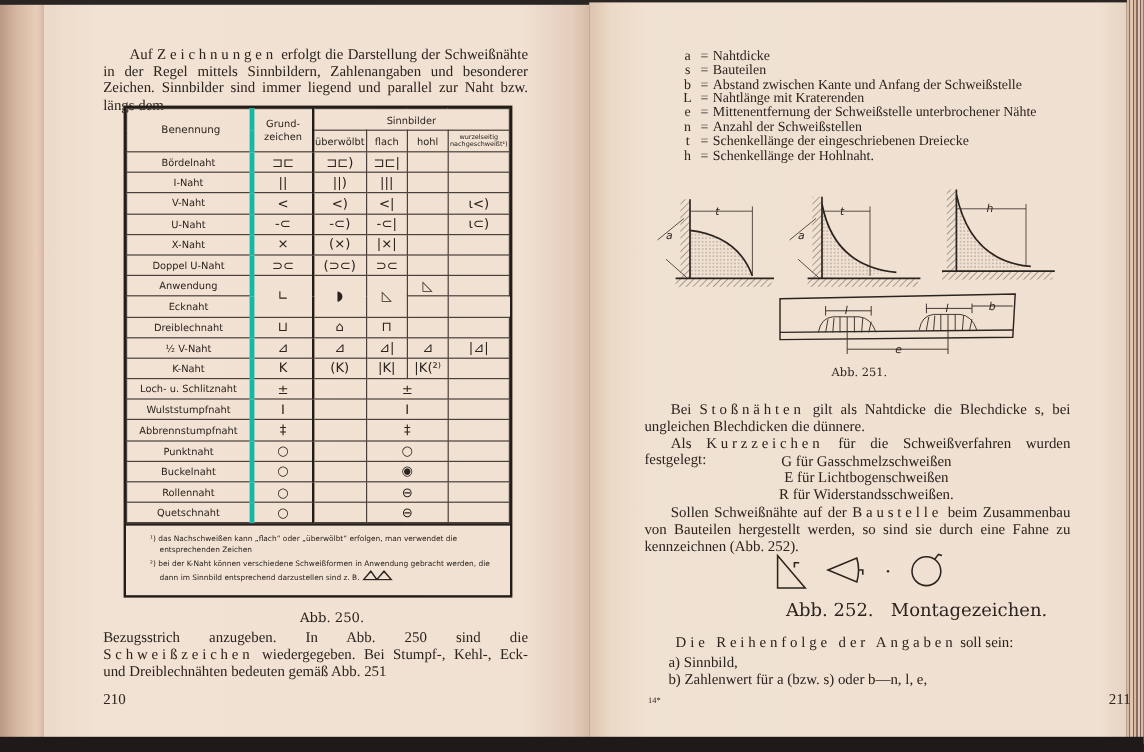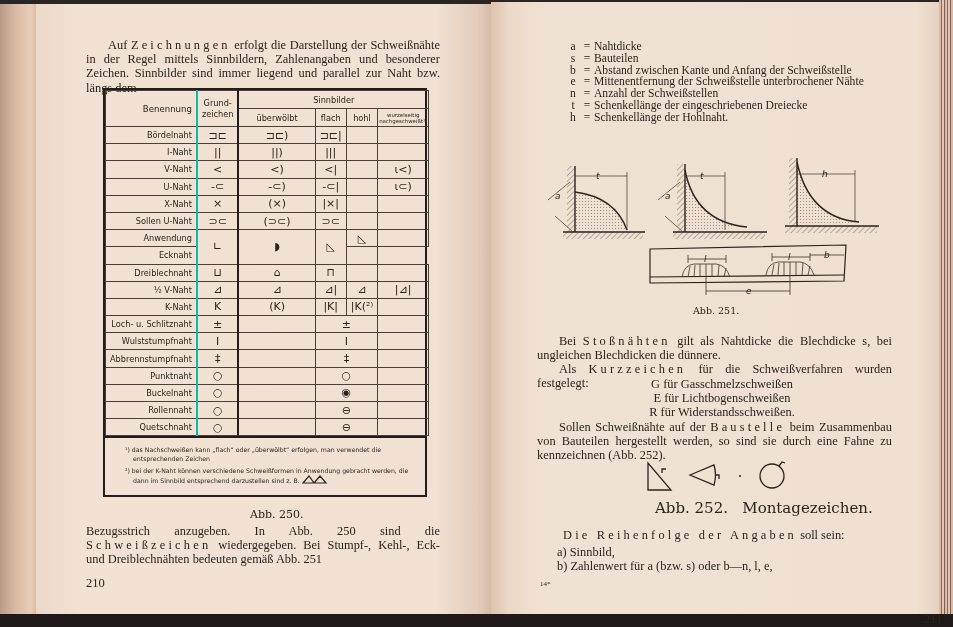--- a/index.html
+++ b/index.html
@@ -15,21 +15,21 @@
   .spaced { letter-spacing:3.2px; }
 
   .para { position:absolute; font-size:12.4px; line-height:14.2px; text-align:justify; }
   .para .indent { display:inline-block; width:22px; }
 
   
   .tbl { position:absolute; left:103px; top:88px; width:320px; border:2px solid #231c18; font-family:"DejaVu Sans",sans-serif; font-size:8.2px; }
   .tbl table { border-collapse:collapse; width:100%; }
   .tbl td { border:1px solid #4a403a; height:16.2px; padding:0 4px; }
   .tbl .hdr td { text-align:center; }
-  .tbl td.name { text-align:right; width:94px; border-right:2px solid #14b8a6; }
+  .tbl td.name { text-align:center; width:94px; border-right:4px solid #14b8a6; }
   .tbl td.sym { text-align:center; font-size:11px; }
   .tbl .foot { border-top:2px solid #231c18; padding:8px 12px 6px 28px; font-size:6.2px; line-height:8.6px; }
   .tbl .foot p { margin:0 0 3px 0; text-indent:-8px; }
 
   .caption { position:absolute; font-size:11px; font-family:"DejaVu Serif",serif; }
   .pnum { position:absolute; font-size:12.5px; }
 
   .legend { position:absolute; left:566px; top:41px; font-size:11.6px; line-height:11.8px; }
   .legend .row { white-space:nowrap; }
   .legend .sym { display:inline-block; width:14px; text-align:center; }
@@ -55,21 +55,21 @@
 <div class="tbl">
   <table>
     <tbody>
         <tr class="hdr" style="height:18px;">
       <td class="name" rowspan="2" style="font-size:8.6px; padding-left:8px;">Benennung</td>
       <td rowspan="2" style="width:42px; white-space:pre-line; border-right:2px solid #231c18; line-height:11px;">Grund-
 zeichen</td>
       <td colspan="4">Sinnbilder</td>
     </tr>
     <tr class="hdr" style="height:18px;">
-      <td style="width:36px; padding:0 17px;">überwölbt</td>
+      <td style="width:36px; padding:0 1px;">überwölbt</td>
       <td style="width:26px;">flach</td>
       <td style="width:26px;">hohl</td>
       <td style="font-size:5.4px; line-height:6px; padding:0 1px;">wurzelseitig nachgeschweißt¹)</td>
     </tr>
     </tbody>
       <tbody id="tbody-a">
         <tr>
           <td class="name">Bördelnaht</td>
           <td class="sym" style="border-right:2px solid #231c18">⊐⊏</td>
           <td class="sym">⊐⊏)</td>
@@ -103,21 +103,21 @@
         </tr>
         <tr>
           <td class="name">X-Naht</td>
           <td class="sym" style="border-right:2px solid #231c18">×</td>
           <td class="sym">(×)</td>
           <td class="sym">|×|</td>
           <td class="sym"></td>
           <td class="sym"></td>
         </tr>
         <tr>
-          <td class="name">Sollen U-Naht</td>
+          <td class="name">Doppel U-Naht</td>
           <td class="sym" style="border-right:2px solid #231c18">⊃⊂</td>
           <td class="sym">(⊃⊂)</td>
           <td class="sym">⊃⊂</td>
           <td class="sym"></td>
           <td class="sym"></td>
         </tr>
         <tr>
           <td class="name">Anwendung</td>
           <td class="sym" style="border-right:2px solid #231c18" rowspan="2">∟</td>
           <td class="sym" rowspan="2">◗</td>
@@ -221,20 +221,21 @@
   <span class="spaced">Schweißzeichen</span>
   <span>wiedergegeben. Bei Stumpf-, Kehl-, Eck- und Dreiblechnähten bedeuten gemäß Abb. 251</span>
 </div>
 
 <div class="pnum serif" style="left:86px; top:576px;">210</div>
 
 <div class="legend serif" id="legend">
     <div class="row"><span class="sym">a</span><span class="eq">=</span><span>Nahtdicke</span></div>
     <div class="row"><span class="sym">s</span><span class="eq">=</span><span>Bauteilen</span></div>
     <div class="row"><span class="sym">b</span><span class="eq">=</span><span>Abstand zwischen Kante und Anfang der Schweißstelle</span></div>
+    <div class="row"><span class="sym">L</span><span class="eq">=</span><span>Nahtlänge mit Kraterenden</span></div>
     <div class="row"><span class="sym">e</span><span class="eq">=</span><span>Mittenentfernung der Schweißstelle unterbrochener Nähte</span></div>
     <div class="row"><span class="sym">n</span><span class="eq">=</span><span>Anzahl der Schweißstellen</span></div>
     <div class="row"><span class="sym">t</span><span class="eq">=</span><span>Schenkellänge der eingeschriebenen Dreiecke</span></div>
     <div class="row"><span class="sym">h</span><span class="eq">=</span><span>Schenkellänge der Hohlnaht.</span></div>
   </div>
 
 <svg style="position:absolute; left:545px; top:152px;" width="340" height="95" viewBox="0 0 340 95">
   <defs>
     <pattern id="hatch" width="4" height="4" patternUnits="userSpaceOnUse" patternTransform="rotate(45)">
       <line x1="0" y1="0" x2="0" y2="4" stroke="#5a4c44" stroke-width="0.8"></line>
@@ -340,13 +341,13 @@
 <div class="para serif" style="left:563px; top:528px; width:330px; text-align:left;">
   <span class="spaced">Die Reihenfolge der Angaben</span>
   <span>soll sein:</span>
 </div>
 <div class="para serif" style="left:557px; top:545px; width:330px; text-align:left;">
   <div>a) Sinnbild,</div>
   <div>b) Zahlenwert für a (bzw. s) oder b—n, l, e,</div>
 </div>
 
 <div class="pnum serif" style="left:540px; top:580px; font-size:7px;">14*</div>
-<div class="pnum serif" style="left:924px; top:576px;margin-top:36px;">211</div>
+<div class="pnum serif" style="left:924px; top:576px;">211</div>
 
 </body></html>

